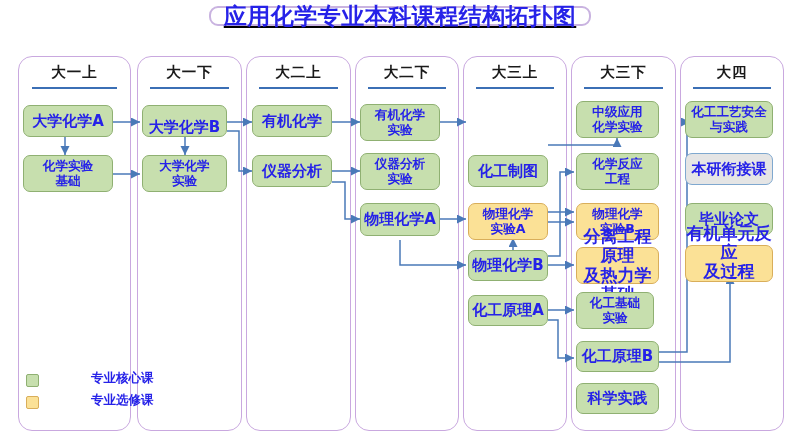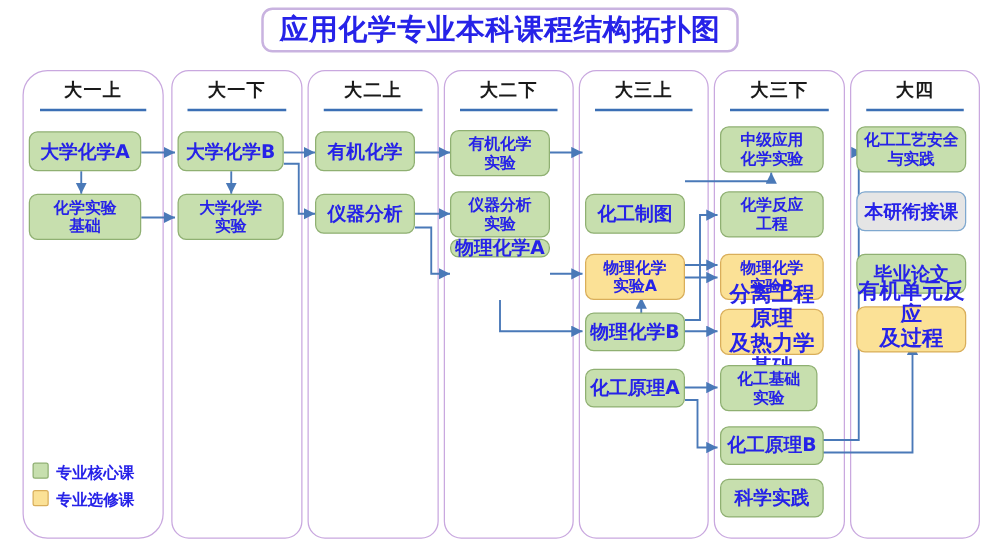--- a/index.html
+++ b/index.html
@@ -8,26 +8,27 @@
     background:#ffffff;
     font-family:"DejaVu Sans","Liberation Sans",sans-serif;
     overflow:hidden;
     position:relative;
   }
   #root{position:absolute;left:0;top:0;width:799px;height:442px;}
 
   
   .title-box{
     position:absolute;
-    left:209px;top:6px;width:382px;height:36px;
+    left:209px;top:6px;width:382px;height:20px;
     border:2px solid #c9b3e0;
     border-radius:9px;
     background:#ffffff;
     display:flex;align-items:center;justify-content:center;
     box-sizing:border-box;
+    text-decoration:underline;
   }
   .title-text{
     color:#2622e8;
     font-size:23px;
     font-weight:bold;
     letter-spacing:0.5px;
     line-height:1;
     white-space:nowrap;
   }
 
@@ -81,22 +82,23 @@
   
   #wires{position:absolute;left:0;top:0;width:799px;height:442px;z-index:2;pointer-events:none;}
 
   
   .legend{
     position:absolute;
     left:26px;top:370px;
     z-index:6;
   }
   .legend-row{
-    display:flex;align-items:flex-start;
+    display:flex;align-items:flex-end;
     margin-bottom:5px;
+    gap:46px;
   }
   .swatch{
     width:13px;height:13px;
     border-radius:2px;
     margin-right:6px;
     box-sizing:border-box;
   }
   .swatch.core{background:#c7dfae;border:1px solid #8fb072;}
   .swatch.elective{background:#fbe196;border:1px solid #d9ae5a;}
   .legend-label{
@@ -105,21 +107,21 @@
 </style>
 </head>
 <body>
 
 <div id="root">
 
   <div class="title-box">
     <span class="title-text">应用化学专业本科课程结构拓扑图</span>
   </div>
 
-  <div class="col" style="left:18px;width:113px;border-radius:20px;">
+  <div class="col" style="left:18px;width:113px;">
     <div class="col-head">大一上</div>
     <div class="col-rule"></div>
   </div>
   <div class="col" style="left:137px;width:105px;">
     <div class="col-head">大一下</div>
     <div class="col-rule"></div>
   </div>
   <div class="col" style="left:246px;width:105px;">
     <div class="col-head">大二上</div>
     <div class="col-rule"></div>
@@ -194,41 +196,41 @@
     </g>
   </svg>
 
   <div class="node core fs15" style="left:23px;top:105px;width:90px;height:32px;">
     <span>大学化学A</span>
   </div>
   <div class="node core fs13" style="left:23px;top:155px;width:90px;height:37px;">
     <span>化学实验<br>基础</span>
   </div>
 
-  <div class="node core fs15" style="left:142px;top:105px;width:85px;height:32px;">
+  <div class="node core fs15" style="left:142px;top:105px;width:85px;height:32px;align-items:flex-end;">
     <span>大学化学B</span>
   </div>
   <div class="node core fs13" style="left:142px;top:155px;width:85px;height:37px;">
     <span>大学化学<br>实验</span>
   </div>
 
   <div class="node core fs15" style="left:252px;top:105px;width:80px;height:32px;">
     <span>有机化学</span>
   </div>
   <div class="node core fs15" style="left:252px;top:155px;width:80px;height:32px;">
     <span>仪器分析</span>
   </div>
 
   <div class="node core fs13" style="left:360px;top:104px;width:80px;height:37px;">
     <span>有机化学<br>实验</span>
   </div>
   <div class="node core fs13" style="left:360px;top:153px;width:80px;height:37px;">
     <span>仪器分析<br>实验</span>
   </div>
-  <div class="node core fs15" style="left:360px;top:191px;width:80px;height:15px;">
+  <div class="node core fs15" style="left:360px;top:203px;width:80px;height:33px;">
     <span>物理化学A</span>
   </div>
 
   <div class="node core fs15" style="left:468px;top:155px;width:80px;height:32px;">
     <span>化工制图</span>
   </div>
   <div class="node elective fs13" style="left:468px;top:203px;width:80px;height:37px;">
     <span>物理化学<br>实验A</span>
   </div>
   <div class="node core fs15" style="left:468px;top:250px;width:80px;height:31px;">

